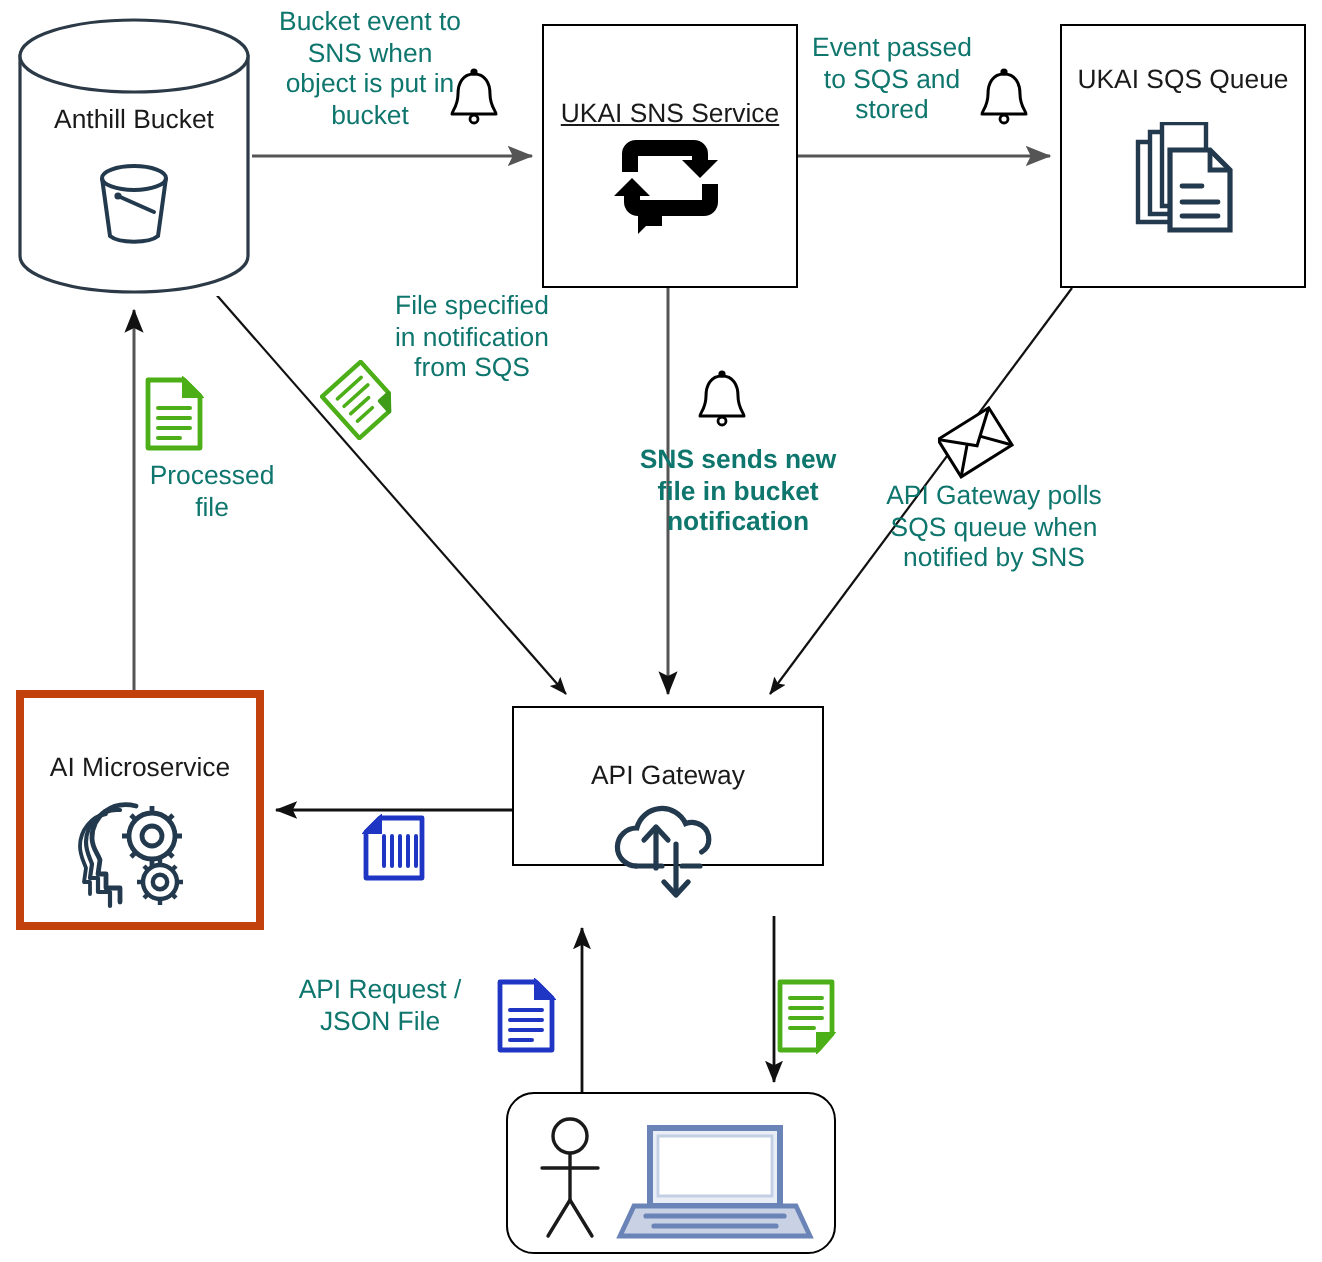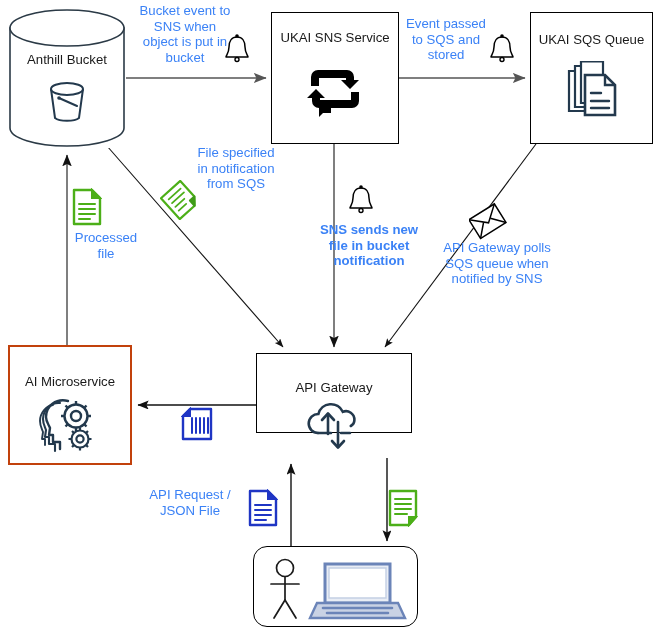--- a/index.html
+++ b/index.html
@@ -28,21 +28,21 @@
   }
   .node {
     position: absolute;
     box-sizing: border-box;
     background: #ffffff;
   }
   .node-box {
     border: 1.6px solid #000000;
   }
   .node-box-gray {
-    border: 2px solid #c2410c;
+    border: 4px solid #c2410c;
     padding-left: 28px;
   }
   .node-rounded {
     border: 1.6px solid #000000;
     border-radius: 14px;
   }
   .node-label {
     position: absolute;
     left: 0;
     right: 0;
@@ -56,21 +56,21 @@
     position: absolute;
     left: 0;
     right: 0;
     display: flex;
     justify-content: center;
     align-items: center;
   }
   .edge-label {
     position: absolute;
     text-align: center;
-    color: #3b82f6;
+    color: #0f766e;
     font-size: 13.2px;
     line-height: 15.5px;
     white-space: pre-line;
     background: transparent;
   }
   .float-icon {
     position: absolute;
   }
 </style>
 </head>
@@ -117,21 +117,21 @@
       <svg width="56" height="56" viewBox="0 0 56 56">
         <ellipse cx="28" cy="15" rx="16" ry="6" fill="none" stroke="#23394d" stroke-width="2"></ellipse>
         <path d="M12,15 L16,44 A13,4.6 0 0 0 40,44 L44,15" fill="none" stroke="#23394d" stroke-width="2"></path>
         <path d="M20,24 L38,32" stroke="#23394d" stroke-width="2" fill="none" stroke-linecap="round"></path>
         <circle cx="20" cy="24" r="1.8" fill="#23394d"></circle>
       </svg>
     </div>
   </div>
 
   <div class="node node-box" style="left:271px; top:12px; width:128px; height:132px;">
-    <div class="node-label" style="top:17px;">UKAI SNS Service</div>
+    <div class="node-label" style="top:36px;text-decoration:underline;">UKAI SNS Service</div>
     <div class="node-icon" style="top:50px;">
       <svg width="60" height="58" viewBox="0 0 60 58">
         <path d="M6,14 a7,7 0 0 1 7,-7 L42,7 a7,7 0 0 1 7,7 L49,17 L54,17 L45,26 L36,17 L41,17 L41,15 L14,15 L14,23 L6,23 Z" fill="#000000"></path>
         <path d="M54,38 a7,7 0 0 1 -7,7 L26,45 L26,50 L18,50 L14,54 L14,45 a7,7 0 0 1 -7,-7 L7,35 L2,35 L11,26 L20,35 L15,35 L15,37 L46,37 L46,29 L54,29 Z" fill="#000000"></path>
       </svg>
     </div>
   </div>
 
   <div class="node node-box" style="left:530px; top:12px; width:123px; height:132px;">
     <div class="node-label" style="top:19px;">UKAI SQS Queue</div>

